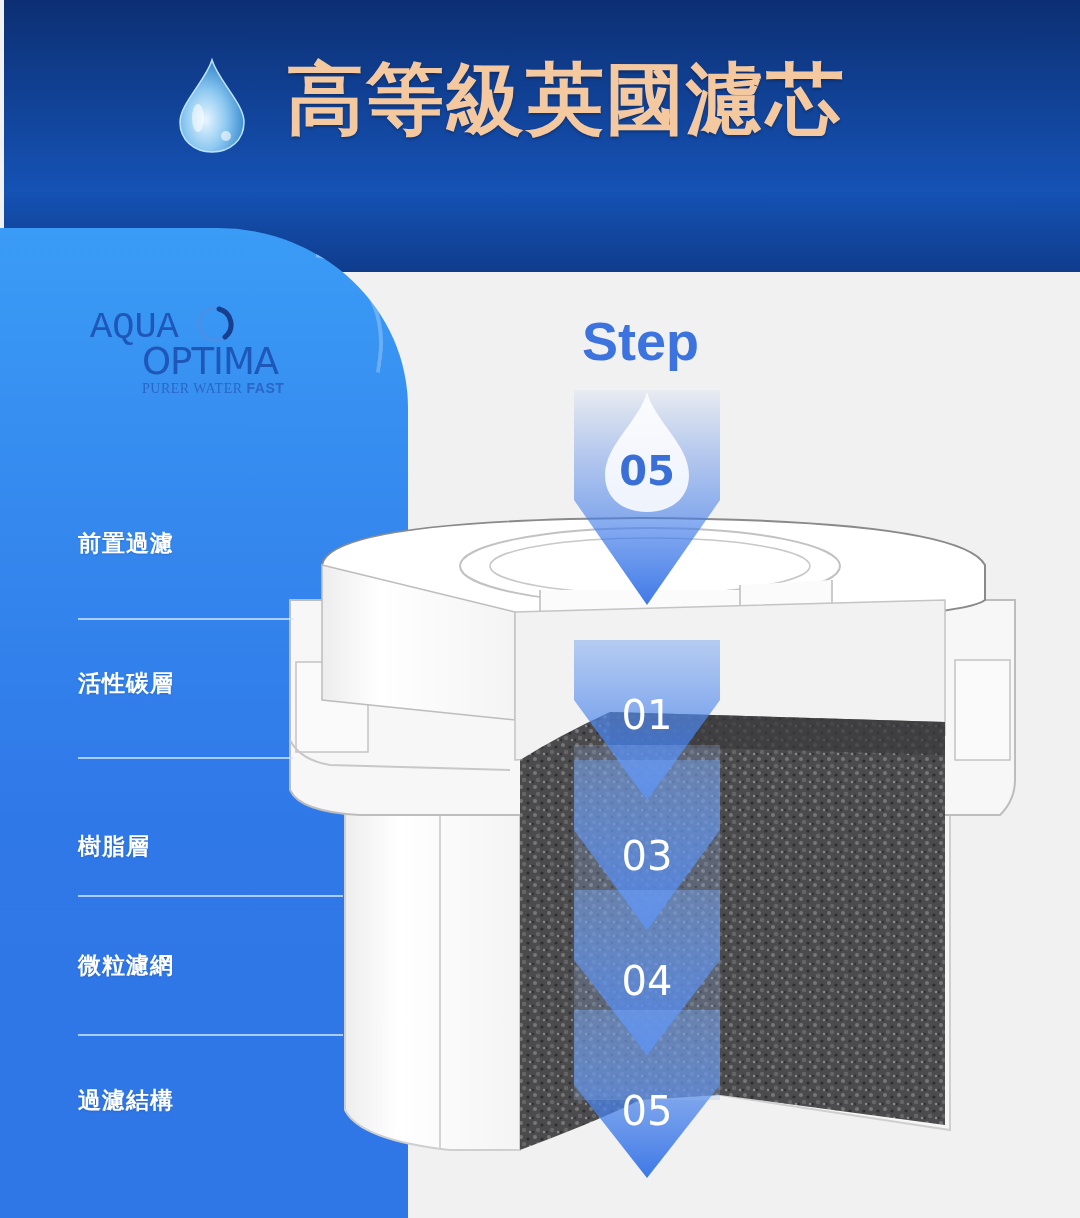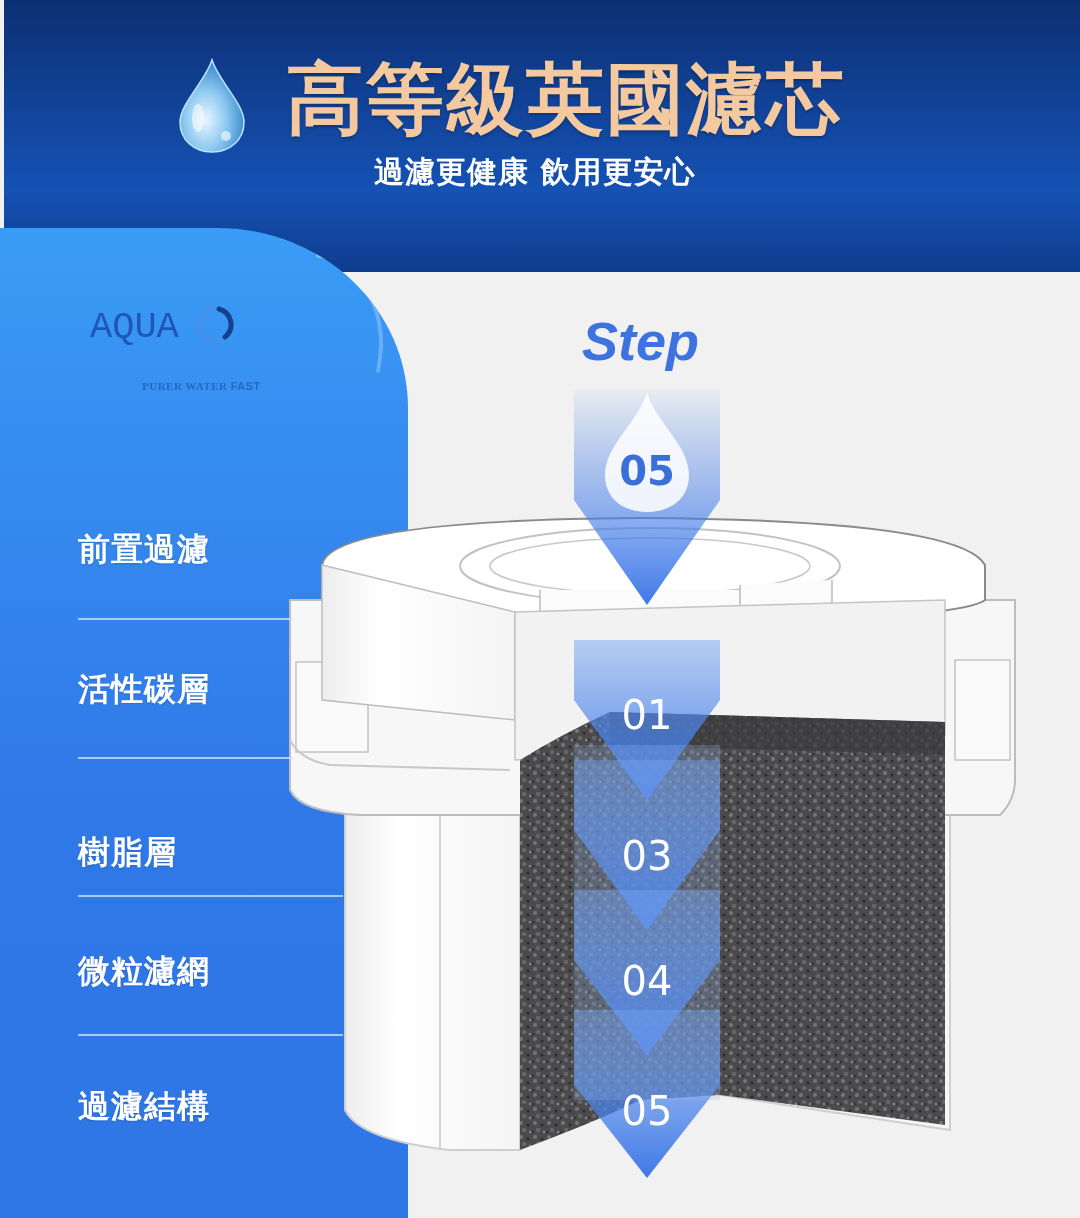--- a/index.html
+++ b/index.html
@@ -52,42 +52,41 @@
       font-family: Liberation Mono, monospace; font-weight: normal;
     }
     .logo-ring {
       position: absolute; left: 117px; top: 0px; width: 40px; height: 40px;
     }
     .logo-optima {
       position: absolute; left: 64px; top: 36px; font-size: 37px; letter-spacing: -1px;
       font-family: "DejaVu Sans", sans-serif;
     }
     .logo-tag {
-      position: absolute; left: 64px; top: 76px; font-size: 11px; letter-spacing: 0.5px;
-      font-family: "Liberation Serif", serif; color: #2a66c8; white-space: nowrap; font-weight: bold;
+      position: absolute; left: 64px; top: 76px; font-size: 14px; letter-spacing: 0.5px;
+      font-family: "Liberation Serif", serif; color: #2a66c8; white-space: nowrap;
     }
     .logo-tag b { font-family: "Liberation Sans", sans-serif; }
 
     .layer-label {
-      position: absolute; left: 78px; font-size: 32px; font-weight: bold; color: #ffffff;
+      position: absolute; left: 78px; font-size: 23px; font-weight: bold; color: #ffffff;
       letter-spacing: 1px; text-shadow: 0 1px 2px rgba(0,0,0,0.15); white-space: nowrap;
     }
     .divider {
       position: absolute; left: 78px; width: 260px; height: 2px; background: rgba(200,225,255,0.8);
     }
 
     
     .cartridge { position: absolute; left: 0; top: 0; width: 1080px; height: 1218px; pointer-events: none; }
 
     
     .step-heading {
       position: absolute; left: 582px; top: 310px;
       font-size: 54px; font-weight: bold; color: #3d73de; letter-spacing: 0px;
       font-family: "Liberation Sans", sans-serif;
-      font-style: italic;
     }
     .step-num {
       position: absolute; width: 120px; text-align: center;
       font-size: 40px; font-weight: normal; color: #ffffff;
       font-family: "DejaVu Sans", sans-serif;
     }
     .step-num.first { color: #3a6fd8; font-weight: bold; }
   </style>
 </head>
 <body>
@@ -99,33 +98,33 @@
         <stop offset="0%" stop-color="#e8f6ff"></stop>
         <stop offset="55%" stop-color="#8cc8f0"></stop>
         <stop offset="100%" stop-color="#3f8fd2"></stop>
       </radialGradient>
     </defs>
     <path d="M36 2 C30 22 4 46 4 64 C4 82 18 94 36 94 C54 94 68 82 68 64 C68 46 42 22 36 2 Z" fill="url(#dropG)" stroke="#bfe4ff" stroke-width="1.5"></path>
     <ellipse cx="22" cy="60" rx="6" ry="14" fill="rgba(255,255,255,0.55)"></ellipse>
     <circle cx="50" cy="78" r="5" fill="rgba(255,255,255,0.6)"></circle>
   </svg>
   <div class="header-title">高等級英國濾芯</div>
-  <div class="header-sub">過濾更健康 飲用更安心</div>
 </div>
 
 <div class="panel">
   <div class="panel-gloss"></div>
 </div>
 
 <div class="logo">
   <span class="logo-aqua">AQUA</span>
   <svg class="logo-ring" viewBox="0 0 40 40">
     <path d="M20 4 A16 16 0 1 0 36 20" fill="none" stroke="#4a8fe6" stroke-width="3"></path>
     <path d="M24 5 A16 16 0 0 1 30 33" fill="none" stroke="#163f8f" stroke-width="5" stroke-linecap="round"></path>
   </svg>
+  <span class="logo-optima">OPTIMA</span>
   <span class="logo-tag"><span>PURER WATER </span><b>FAST</b></span>
 </div>
 
 <svg class="cartridge" viewBox="0 0 1080 1218">
   <defs>
     <pattern id="carbonPat" width="14" height="14" patternUnits="userSpaceOnUse">
       <rect width="14" height="14" fill="#4b4b4d"></rect>
       <circle cx="3" cy="3" r="2" fill="#777"></circle>
       <circle cx="10" cy="5" r="1.6" fill="#2e2e30"></circle>
       <circle cx="6" cy="10" r="2.2" fill="#666"></circle>

